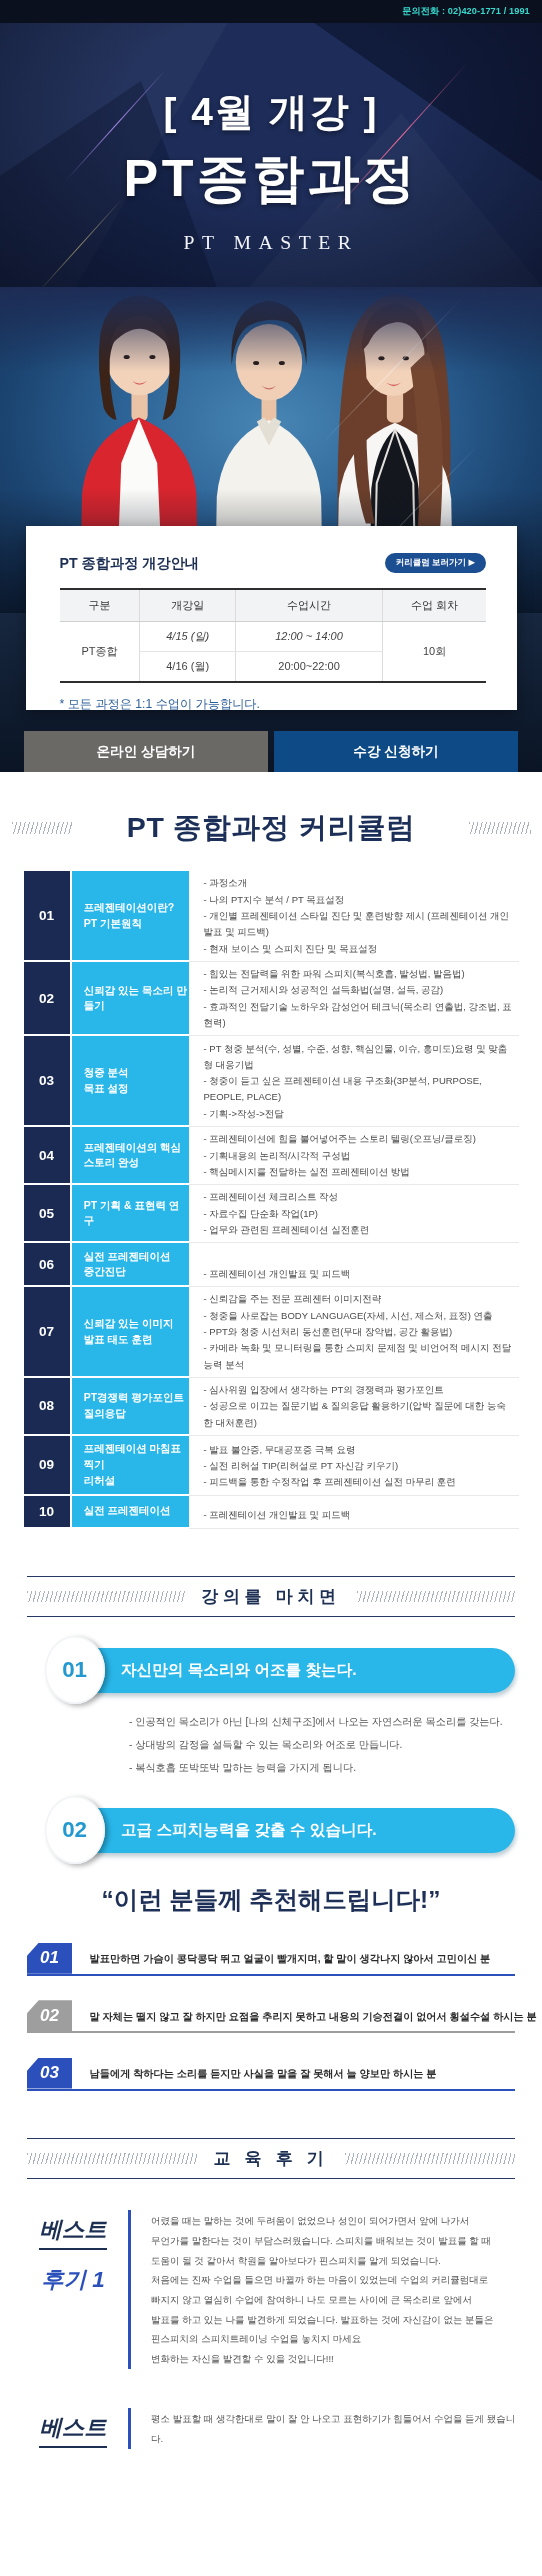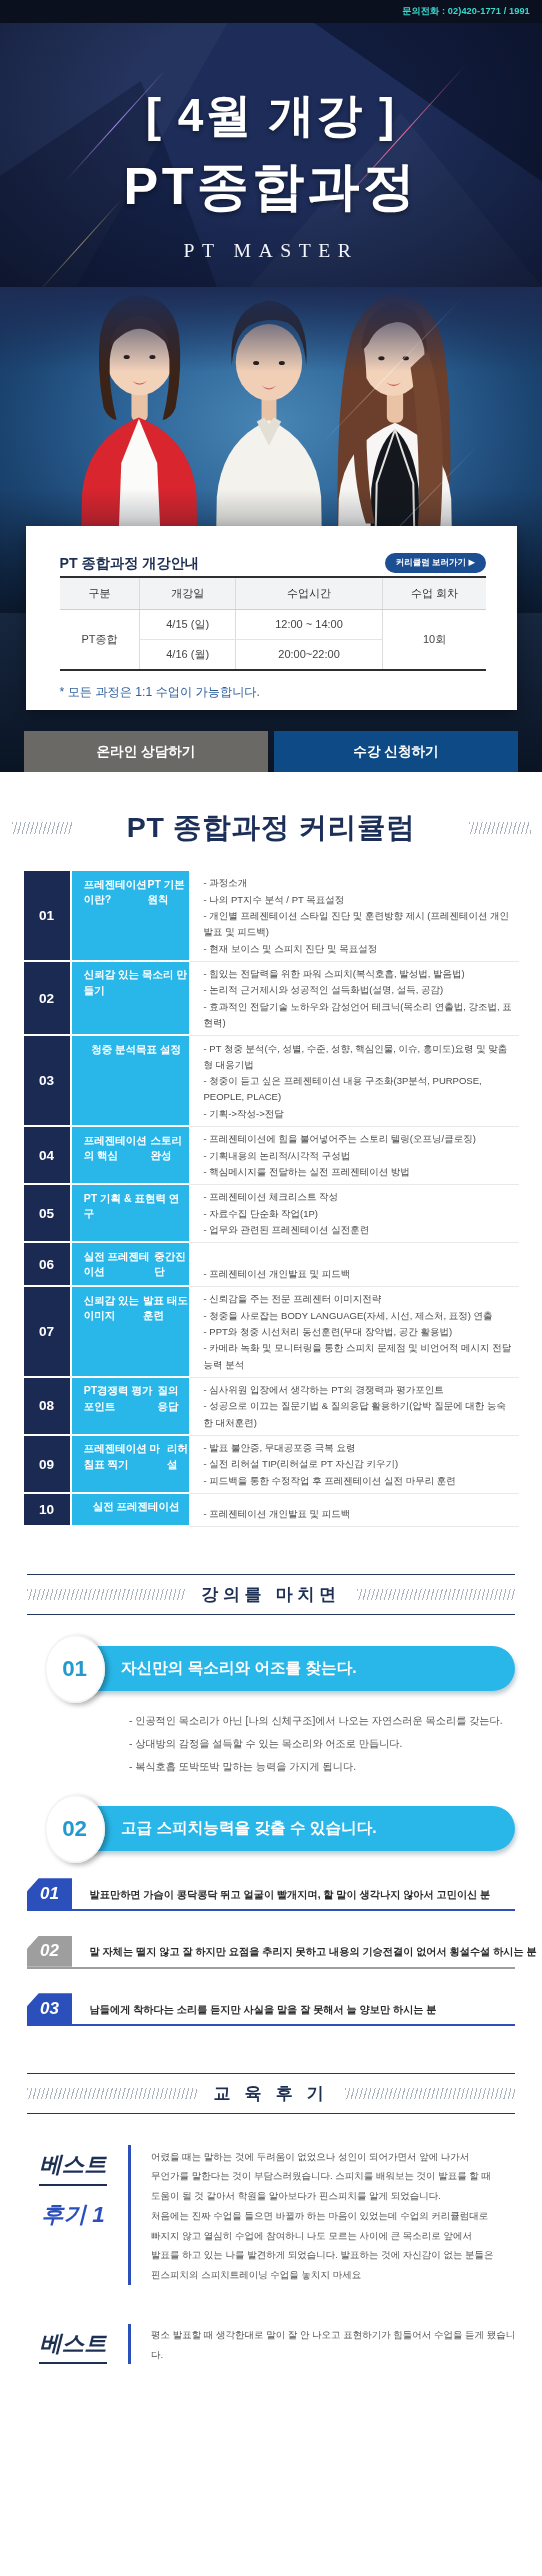--- a/index.html
+++ b/index.html
@@ -15,59 +15,59 @@
   .hero .geo{position:absolute;inset:0;}
   .geo1{clip-path:polygon(0 0,42% 0,14% 100%,0 100%);background:rgba(255,255,255,0.04);}
   .geo2{clip-path:polygon(58% 0,100% 0,100% 60%);background:rgba(8,14,36,0.55);}
   .geo3{clip-path:polygon(46% 100%,74% 34%,100% 100%);background:rgba(255,255,255,0.035);}
   .geo4{clip-path:polygon(0 58%,26% 22%,40% 100%,0 100%);background:rgba(10,17,40,0.35);}
   .vignette{position:absolute;inset:0;background:radial-gradient(ellipse at 50% 32%,rgba(0,0,0,0) 38%,rgba(4,8,22,0.55) 100%);}
   .streak{position:absolute;height:1.4px;border-radius:1.4px;transform:rotate(-48deg);}
   .s1{width:203px;left:298px;top:115px;background:linear-gradient(90deg,transparent,#ff6f9d,transparent);}
   .s2{width:149px;left:41px;top:102px;background:linear-gradient(90deg,transparent,#ab8cf0,transparent);}
   .s3{width:129px;left:13.6px;top:224px;background:linear-gradient(90deg,transparent,#ffeaa6,transparent);opacity:.8;}
-  .hero-t1{position:relative;padding-top:62px;font-size:46px;font-weight:900;letter-spacing:2px;text-shadow:0 2px 4.1px rgba(0,0,0,.4);}
+  .hero-t1{position:relative;padding-top:62px;font-size:39px;font-weight:900;letter-spacing:2px;text-shadow:0 2px 4.1px rgba(0,0,0,.4);}
   .hero-t2{position:relative;margin-top:5.4px;font-size:52px;font-weight:900;letter-spacing:3.4px;text-shadow:0 2px 5.4px rgba(0,0,0,.45);}
   .hero-sub{position:relative;margin-top:16.3px;font-family:"Liberation Serif","DejaVu Serif",serif;font-size:19.7px;letter-spacing:7.5px;color:#f2f5fb;}
 
   
   .photo{height:326px;position:relative;overflow:hidden;background:radial-gradient(ellipse at 50% 42%,#4886b4 0%,#2d6497 38%,#1c4572 68%,#122f52 100%);}
   .photo .fadeTop{position:absolute;inset:0;background:linear-gradient(#1d2c55 0%,rgba(29,44,85,0) 26%);}
   .photo .fadeBot{position:absolute;inset:0;background:linear-gradient(rgba(0,0,0,0) 62%,rgba(9,18,34,0.8) 100%);}
   .photo svg{position:absolute;left:0;top:0;width:100%;height:100%;}
   .pstreak{position:absolute;height:1px;background:linear-gradient(90deg,transparent,rgba(255,255,255,.5),transparent);transform:rotate(-46deg);}
   .p1{width:230px;left:285px;top:75px;}
   .p2{width:190px;left:319px;top:224px;opacity:.6;}
 
   
   .dark{height:159px;background:linear-gradient(#17273f,#0a1424);position:relative;}
   .card{width:491px;height:184px;box-sizing:border-box;margin:0 auto;position:relative;top:-87px;background:#fff;padding:27px 30.5px 0 34px;box-shadow:0 5.4px 13.6px rgba(0,0,0,.35);}
   .card-head{display:flex;justify-content:space-between;align-items:center;}
   .card-title{font-size:14.2px;color:#1d3054;font-weight:bold;}
   .curri-btn{background:#1c4e92;color:#fff;border:none;border-radius:10.2px;height:20.3px;padding:0 11px;font-size:8.5px;font-weight:bold;display:flex;align-items:center;cursor:pointer;font-family:inherit;}
-  table.sched{width:100%;margin-top:3px;border-collapse:collapse;border-top:2px solid #2e2e2e;border-bottom:2px solid #2e2e2e;}
+  table.sched{width:100%;margin-top:15px;border-collapse:collapse;border-top:2px solid #2e2e2e;border-bottom:2px solid #2e2e2e;}
   .sched th{background:#f2f3f5;height:28.5px;font-size:11px;color:#333;font-weight:normal;border-bottom:0.7px solid #cfcfcf;}
   .sched td{height:27px;text-align:center;font-size:11px;color:#444;}
   .sched .bl{border-left:0.7px solid #dcdcdc;}
-  .sched .hb{border-bottom:0.7px solid #e4e4e4;}
+  .sched .hb{border-bottom:0.7px solid #e4e4e4;font-style:italic;}
   .note{margin-top:13.6px;color:#2d5f9b;font-size:12.2px;}
   .cta-row{width:494px;margin:21px auto 0;position:relative;top:-87px;display:flex;gap:6.1px;height:41px;}
   .btn{flex:1;border:none;color:#fff;font-size:13.6px;font-weight:bold;cursor:pointer;font-family:inherit;}
   .btn.consult{background:#6b6966;}
   .btn.enroll{background:#0e4a85;}
 
   
   .curri-header{margin:37px auto 0;display:flex;align-items:center;width:519px;gap:40px;}
   .hatch{flex:1;height:12.2px;background:repeating-linear-gradient(105deg,#9aa3b3 0 1px,transparent 1px 4.1px);opacity:.85;}
   .curri-header .t{font-size:28.5px;font-weight:900;color:#1c2f58;padding:0 13.6px;letter-spacing:0.7px;white-space:nowrap;}
 
   .ctable{width:495px;margin:24.4px auto 0;}
   .crow{display:flex;min-height:33px;}
   .cnum{width:46px;background:#1b2a52;color:#fff;display:flex;align-items:center;justify-content:center;font-size:13.6px;font-weight:bold;border-bottom:2px solid #fff;flex-shrink:0;}
-  .chead{width:119px;background:#29b7ea;color:#fff;font-weight:bold;font-size:10.5px;line-height:15.6px;display:flex;flex-direction:row;justify-content:center;padding:5.4px 0 5.4px 12.2px;box-sizing:border-box;border-left:2.7px solid #fff;border-bottom:2px solid #fff;flex-shrink:0;}
+  .chead{width:119px;background:#29b7ea;color:#fff;font-weight:bold;font-size:10.5px;line-height:15.6px;display:flex;flex-direction:column;justify-content:center;padding:5.4px 0 5.4px 12.2px;box-sizing:border-box;border-left:2.7px solid #fff;border-bottom:2px solid #fff;flex-shrink:0;}
   .citems{flex:1;padding:4.1px 5.4px 4.1px 15px;border-bottom:0.7px solid #e9e9e9;display:flex;flex-direction:column;justify-content:flex-end;font-size:9.5px;color:#4a4a4a;line-height:16.3px;}
 
   .rule-header{width:488px;margin:47px auto 0;border-top:1.4px solid #263862;border-bottom:1.4px solid #263862;padding:8.1px 0;display:flex;align-items:center;}
   .rule-header .t{font-size:17px;font-weight:900;color:#1d3054;letter-spacing:4.7px;padding:0 16.3px;white-space:nowrap;}
   .rule-header .hatch{height:11px;}
 
   .after-item{width:488px;margin:31px auto 0;position:relative;}
   .after-item.second{margin-top:28.5px;}
   .bar{margin-left:49px;height:45px;background:#29b7ea;border-radius:2.7px 24.4px 24.4px 2.7px;display:flex;align-items:center;padding-left:45px;color:#fff;font-size:15.6px;font-weight:bold;box-shadow:1.4px 3.4px 4.7px rgba(90,130,150,.4);}
   .oval{position:absolute;left:17.6px;top:-11.5px;width:60px;height:68px;background:#fff;border-radius:50%;box-shadow:3.4px 2px 5.4px rgba(0,0,0,.3),inset 0 0 0 1.4px #f0f3f6;display:flex;align-items:center;justify-content:center;font-size:22.4px;font-weight:900;color:#2499cf;}
@@ -341,20 +341,21 @@
           </div>
         </div>
         <div class="after-item second">
           <div class="bar">
             <span>고급 스피치능력을 갖출 수 있습니다.</span>
           </div>
           <div class="oval">02</div>
         </div>
       </div>
 
+    <div class="quote">“이런 분들께 추천해드립니다!”</div>
 
     <div class="rec-list" id="rec-list">
         <div class="rec">
           <div class="rec-badge">01</div>
           <div class="rec-text">발표만하면 가슴이 콩닥콩닥 뛰고 얼굴이 빨개지며, 할 말이 생각나지 않아서 고민이신 분</div>
         </div>
         <div class="rec gray">
           <div class="rec-badge">02</div>
           <div class="rec-text">말 자체는 떨지 않고 잘 하지만 요점을 추리지 못하고 내용의 기승전결이 없어서 횡설수설 하시는 분</div>
         </div>
@@ -375,20 +376,21 @@
           <div class="rv-label"><div class="rv-top">베스트</div><div class="rv-bot">후기 1</div></div>
           <div class="rv-line"></div>
           <div class="rv-text">
             <div>어렸을 때는 말하는 것에 두려움이 없었으나 성인이 되어가면서 앞에 나가서</div>
             <div>무언가를 말한다는 것이 부담스러웠습니다. 스피치를 배워보는 것이 발표를 할 때</div>
             <div>도움이 될 것 같아서 학원을 알아보다가 핀스피치를 알게 되었습니다.</div>
             <div>처음에는 진짜 수업을 들으면 바뀔까 하는 마음이 있었는데 수업의 커리큘럼대로</div>
             <div>빠지지 않고 열심히 수업에 참여하니 나도 모르는 사이에 큰 목소리로 앞에서</div>
             <div>발표를 하고 있는 나를 발견하게 되었습니다. 발표하는 것에 자신감이 없는 분들은</div>
             <div>핀스피치의 스피치트레이닝 수업을 놓치지 마세요</div>
+            <div>변화하는 자신을 발견할 수 있을 것입니다!!!</div>
           </div>
         </div>
         <div class="review second">
           <div class="rv-label"><div class="rv-top">베스트</div></div>
           <div class="rv-line"></div>
           <div class="rv-text">
             <div>평소 발표할 때 생각한대로 말이 잘 안 나오고 표현하기가 힘들어서 수업을 듣게 됐습니다.</div>
           </div>
         </div>
       </div>

